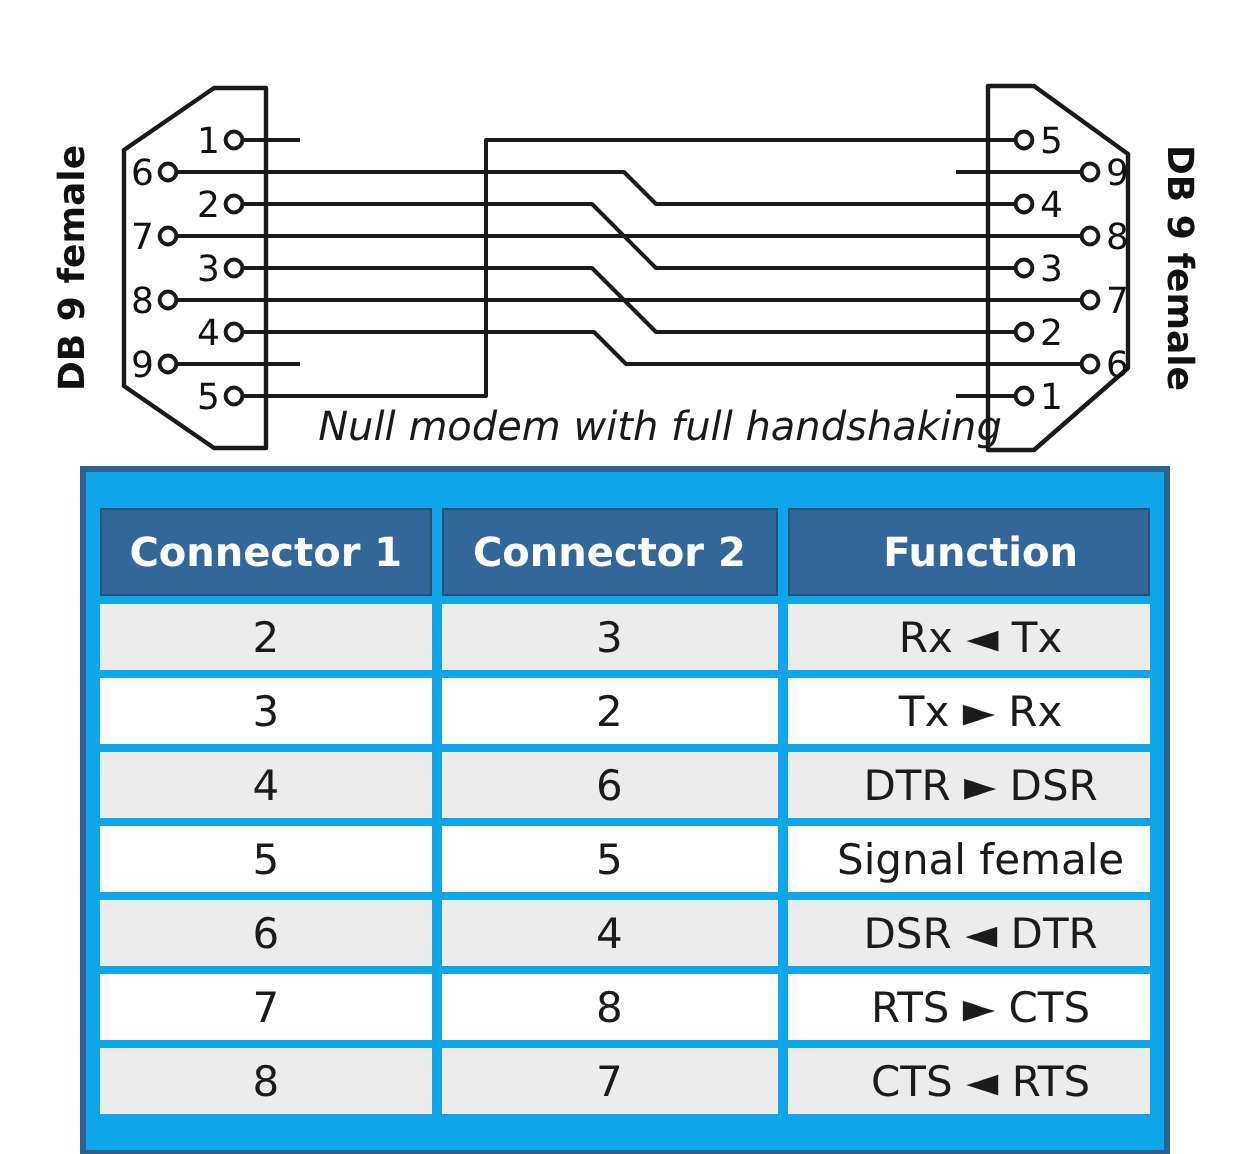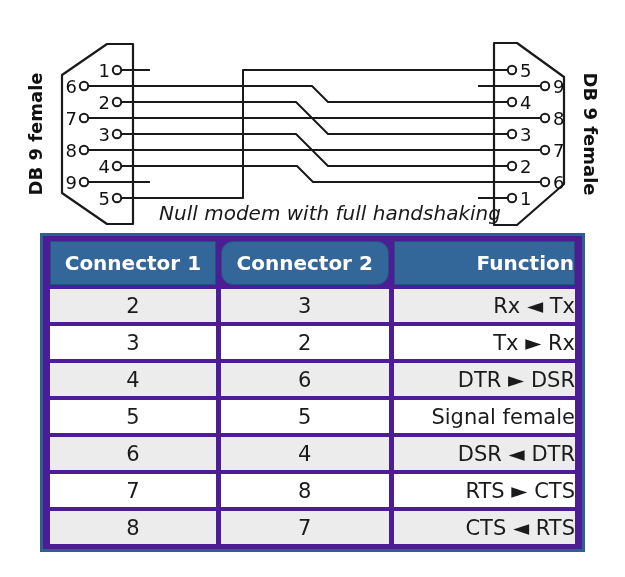--- a/index.html
+++ b/index.html
@@ -10,32 +10,32 @@
   #diagram{position:absolute;left:0;top:0;}
   .wire{fill:none;stroke:var(--line,#1a1a1a);stroke-width:2;stroke-linejoin:round;stroke-linecap:butt;}
   .connector-outline{fill:none;stroke:var(--line,#1a1a1a);stroke-width:2.2;stroke-linejoin:round;}
   .pin-circle{fill:#fff;stroke:var(--line,#1a1a1a);stroke-width:2;}
   .pin-number{font-size:18px;fill:#111;}
   .connector-label{font-size:18px;font-weight:bold;fill:#111;}
   .diagram-caption{font-size:20px;font-style:italic;fill:#1a1a1a;}
 
   .table-wrap{
     position:absolute;left:40px;top:233px;width:545px;box-sizing:border-box;
-    border:3px solid var(--tbl-border,#2d6191);background:#4c1d95;padding:1px 2px;
+    border:3px solid var(--tbl-border,#2d6191);background:#0ea5e9;padding:14px 2px;
   }
   table{width:100%;border-collapse:separate;border-spacing:5px 4px;table-layout:fixed;}
   th{
     background:var(--header-bg,#336699);border:1px solid var(--hdr-border,#24517c);
     color:var(--header-text,#ffffff);font-size:20px;font-weight:bold;height:42px;
     text-align:center;padding:0;
   }
   td{font-size:21px;color:var(--body-text,#1b1b1b);height:33px;text-align:center;padding:0;background:#fff;}
-  th.fn-col,td.fn-col{text-align:right;padding-left:12px;}
+  th.fn-col,td.fn-col{text-align:center;padding-left:12px;}
   th:nth-child(1){width:31.8%;}
-  th:nth-child(2){width:32.2%;border-radius:12px;}
+  th:nth-child(2){width:32.2%;}
   tr.alt td{background:var(--row-alt,#ececec);}
 </style>
 </head>
 <body>
 
 <div class="stage">
   <svg id="diagram" width="625" height="232" viewBox="0 0 625 232" aria-hidden="true">
       <polyline class="wire" points="121,198 243,198 243,70 507,70"></polyline>
       <polyline class="wire" points="89,86 312,86 328,102 507,102"></polyline>
       <polyline class="wire" points="122,102 296,102 328,134 507,134"></polyline>

